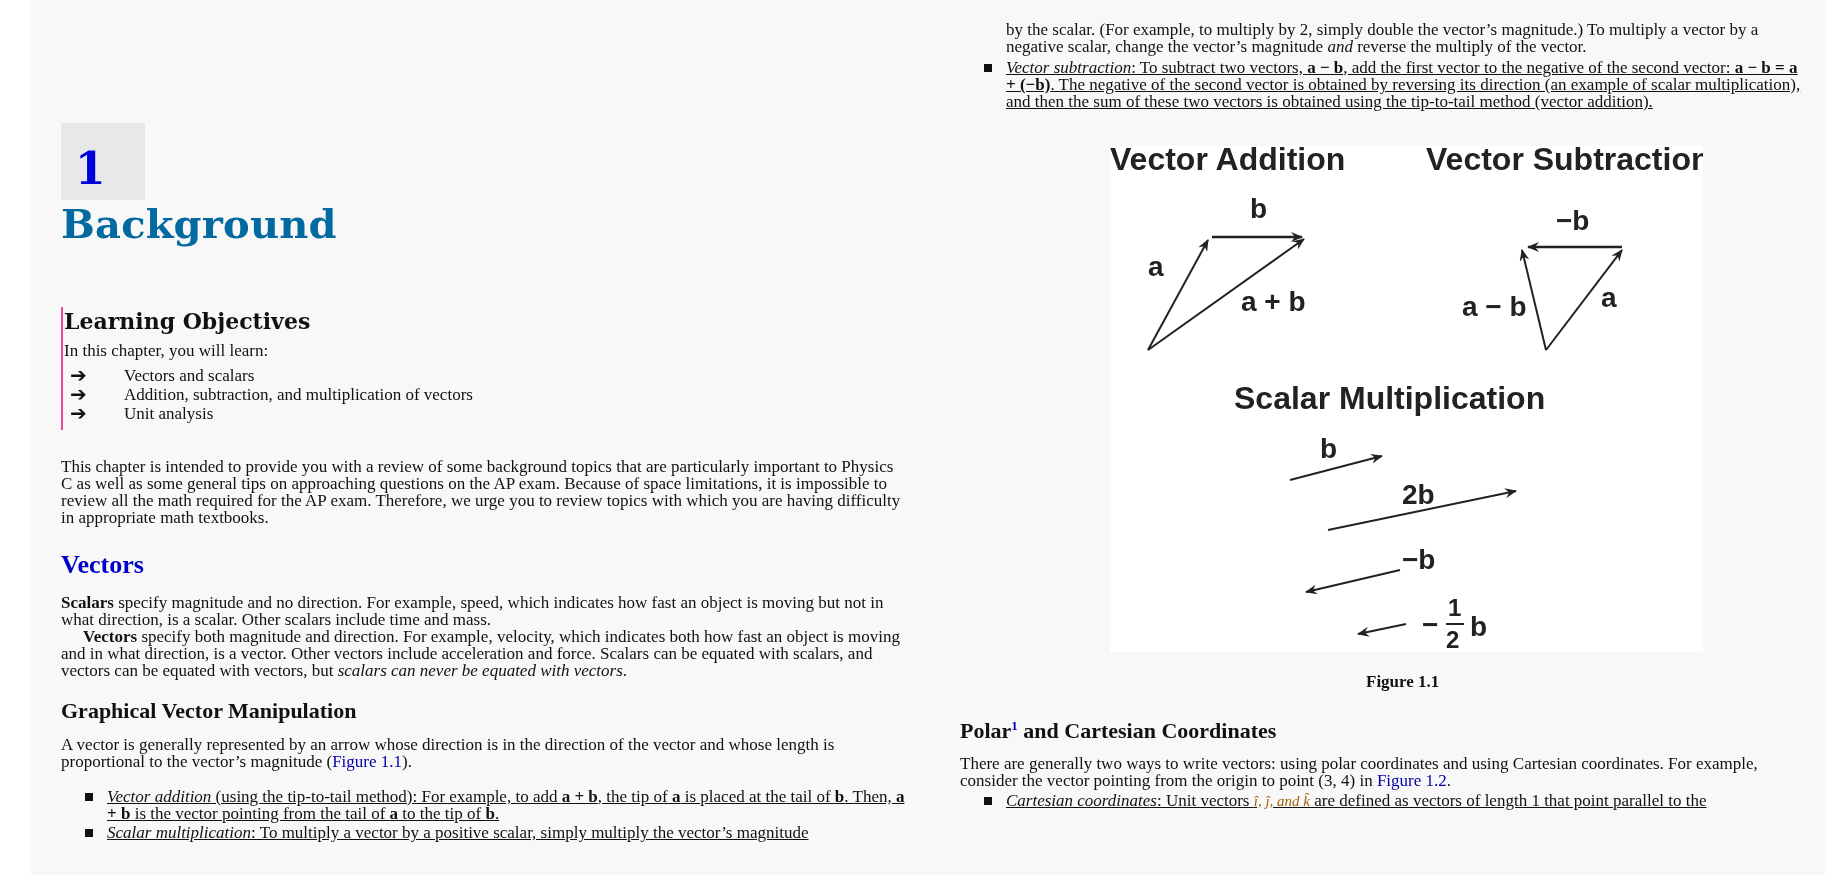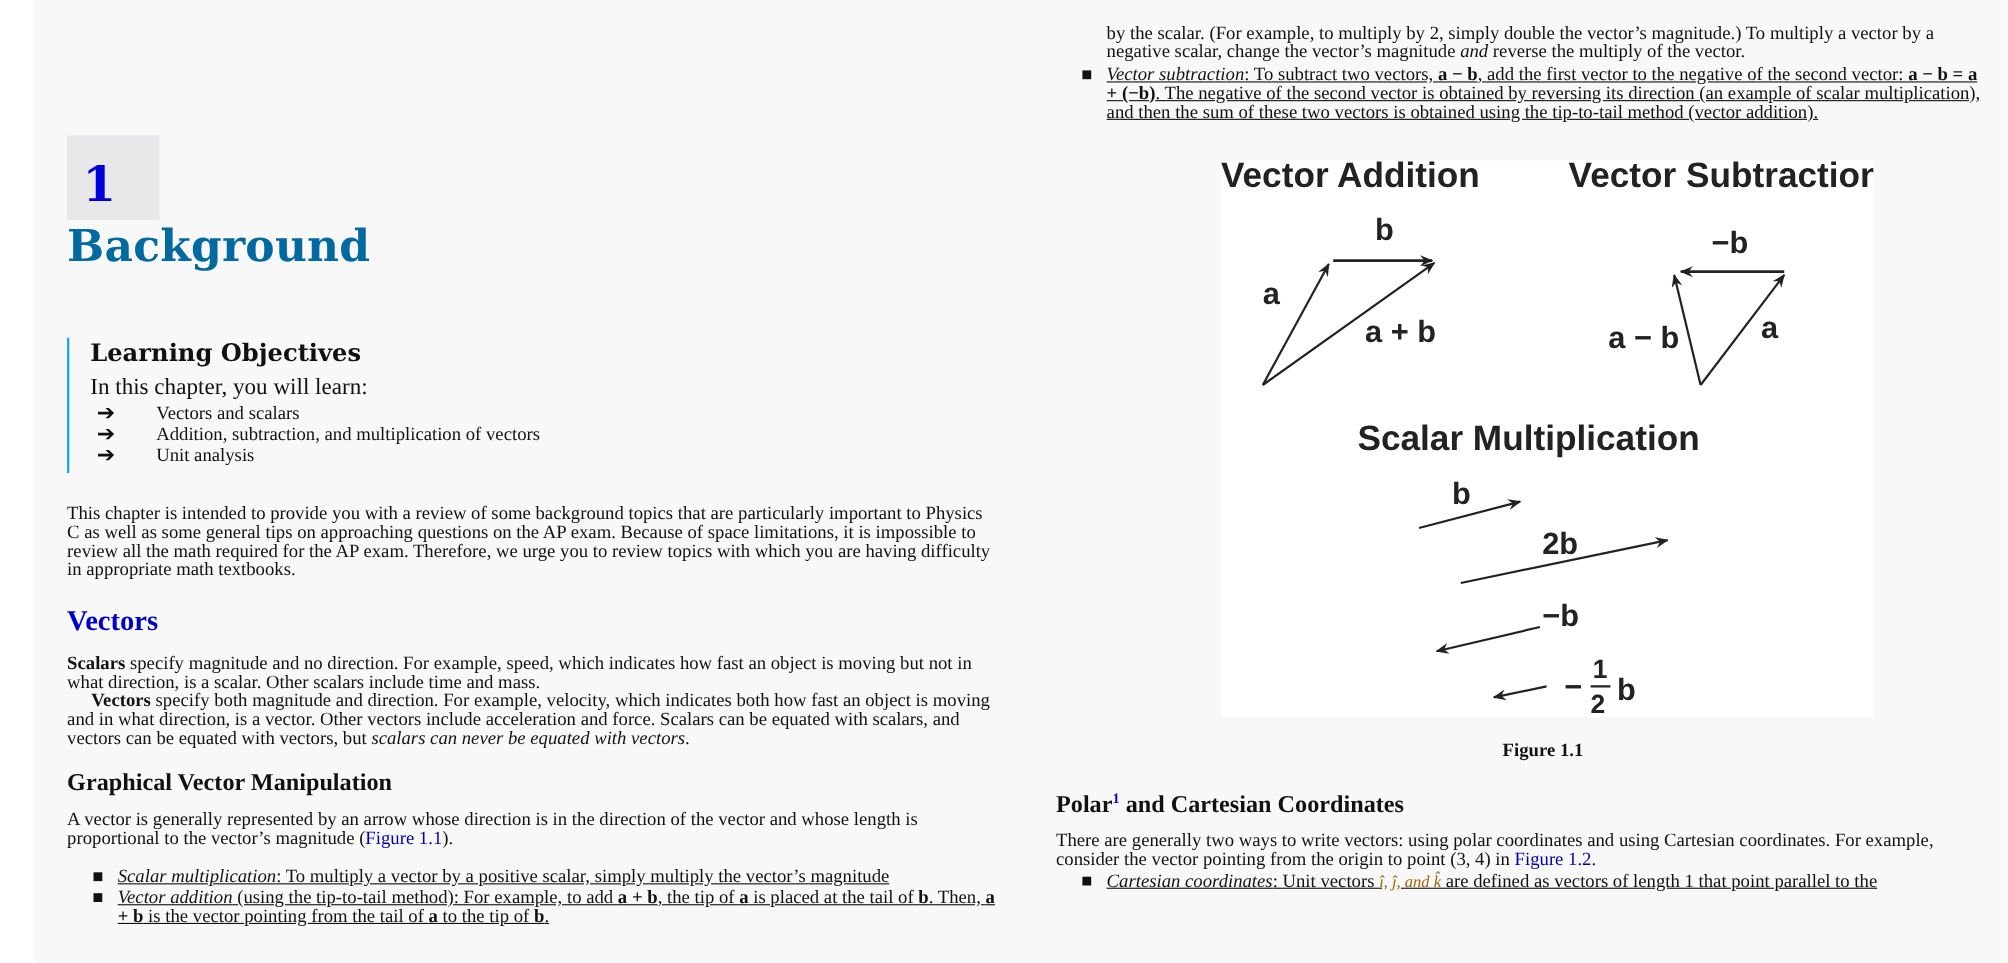--- a/index.html
+++ b/index.html
@@ -7,23 +7,23 @@
          font-family:"DejaVu Serif","Liberation Serif",serif; color:#111; }
   .page { position:absolute; left:31px; top:0; width:1794px; height:875px; background:#f8f8f8; }
   .abs { position:absolute; }
   .serif { font-family:"Liberation Serif","DejaVu Serif",serif; }
   a, .link { color:#0000aa; text-decoration:none; }
 
   .chap-num-box { left:30px; top:123px; width:84px; height:77px; background:#e8e8ea; }
   .chap-num { left:44px; top:143px; font-size:44px; font-weight:bold; color:#0000dd; font-family:"DejaVu Serif",serif; }
   .chap-title { left:30px; top:200px; font-size:40px; font-weight:bold; color:#0369a1; font-family:"DejaVu Serif",serif; letter-spacing:0.2px; }
 
-  .lo-box { left:30px; top:307px; height:123px; border-left:2px solid #0ea5e9; padding-left:19px; width:600px; }
+  .lo-box { left:30px; top:307px; height:123px; border-left:2px solid #ec4899; padding-left:1px; width:600px; }
   .lo-title { font-size:22px; font-weight:bold; margin:0; line-height:28px; font-family:"DejaVu Serif",serif; }
-  .lo-intro { font-size:21px; margin-top:6px; line-height:20px; }
+  .lo-intro { font-size:17px; margin-top:6px; line-height:20px; }
   .lo-list { list-style:none; margin:5px 0 0 0; padding:0; }
   .lo-list li { display:flex; align-items:center; font-size:17px; line-height:19px; }
   .lo-arrow { width:54px; display:inline-block; font-size:20px; font-weight:bold; padding-left:6px; font-family:"DejaVu Sans",sans-serif; }
 
   .para { font-size:17px; line-height:17px; }
   .h2blue { font-size:26px; font-weight:bold; color:#0000cc; }
   .h3 { font-size:22px; font-weight:bold; }
 
   .bullets { list-style:none; margin:0; padding:0;text-decoration:underline; }
   .bullets li { position:relative; padding-left:46px; font-size:17px; line-height:17px; margin-bottom:2px; }
@@ -74,22 +74,22 @@
   <div class="abs h3 serif" style="left:30px; top:698px;">Graphical Vector Manipulation</div>
 
   <div class="abs para serif" style="left:30px; top:628px; width:840px; text-indent:22px;">
     <b>Vectors</b><span> specify both magnitude and direction. For example, velocity, which indicates both how fast an object is moving and in what direction, is a vector. Other vectors include acceleration and force. Scalars can be equated with scalars, and vectors can be equated with vectors, but </span><i>scalars can never be equated with vectors</i><span>.</span>
   </div>
   <div class="abs para serif" style="left:30px; top:736px; width:840px;">
     <span>A vector is generally represented by an arrow whose direction is in the direction of the vector and whose length is proportional to the vector’s magnitude (</span><span class="link">Figure 1.1</span><span>).</span>
   </div>
 
   <ul class="abs bullets serif" style="left:30px; top:788px; width:850px;">
+    <li><span class="sq"></span><i>Vector addition</i><span> (using the tip-to-tail method): For example, to add </span><b>a + b</b><span>, the tip of </span><b>a</b><span> is placed at the tail of </span><b>b</b><span>. Then, </span><b>a + b</b><span> is the vector pointing from the tail of </span><b>a</b><span> to the tip of </span><b>b</b><span>.</span></li>
     <li><span class="sq"></span><i>Scalar multiplication</i><span>: To multiply a vector by a positive scalar, simply multiply the vector’s magnitude</span></li>
-    <li><span class="sq"></span><i>Vector addition</i><span> (using the tip-to-tail method): For example, to add </span><b>a + b</b><span>, the tip of </span><b>a</b><span> is placed at the tail of </span><b>b</b><span>. Then, </span><b>a + b</b><span> is the vector pointing from the tail of </span><b>a</b><span> to the tip of </span><b>b</b><span>.</span></li>
   </ul>
 
   <div class="abs para serif" style="left:975px; top:21px; width:800px;">
     <span>by the scalar. (For example, to multiply by 2, simply double the vector’s magnitude.) To multiply a vector by a negative scalar, change the vector’s magnitude </span><i>and</i><span> reverse the multiply of the vector.</span>
   </div>
 
   <ul class="abs bullets serif" style="left:929px; top:59px; width:850px;">
     <li><span class="sq"></span><i>Vector subtraction</i><span>: To subtract two vectors, </span><b>a − b</b><span>, add the first vector to the negative of the second vector: </span><b>a − b = a + (−b)</b><span>. The negative of the second vector is obtained by reversing its direction (an example of scalar multiplication), and then the sum of these two vectors is obtained using the tip-to-tail method (vector addition).</span></li>
   </ul>
 

